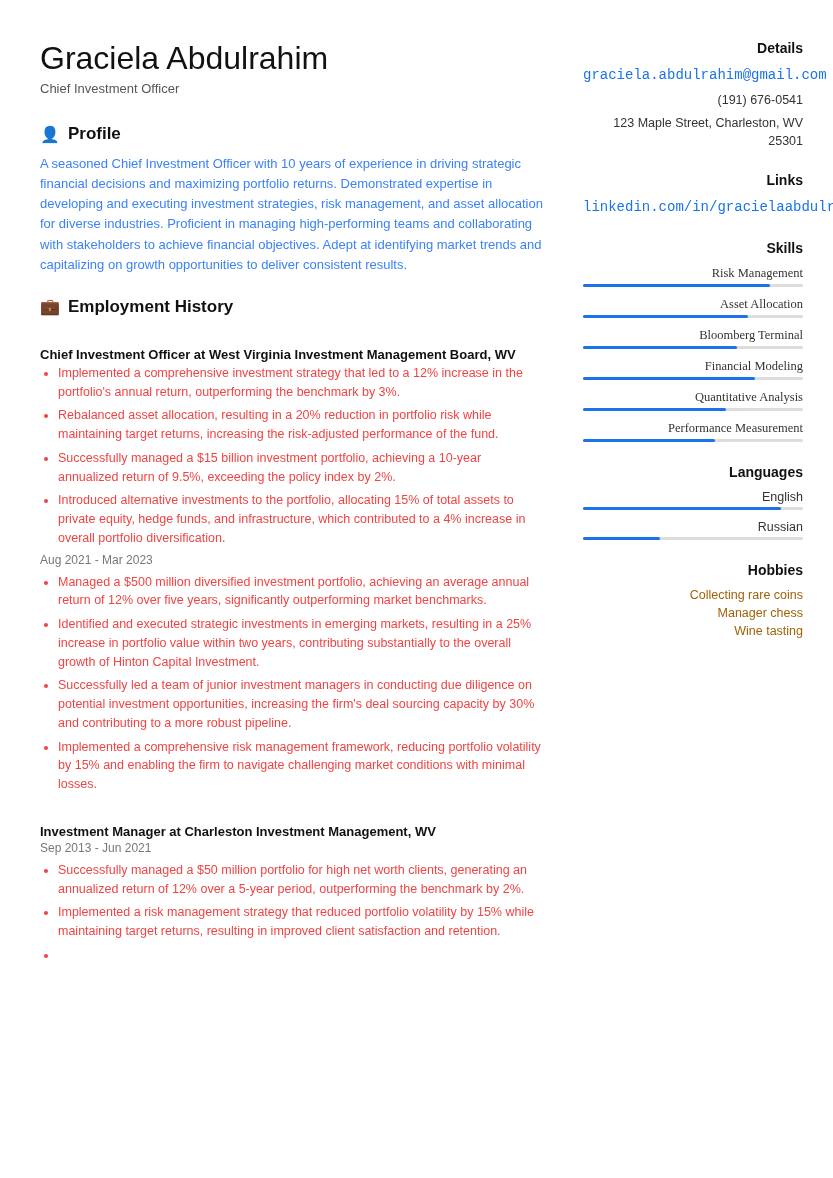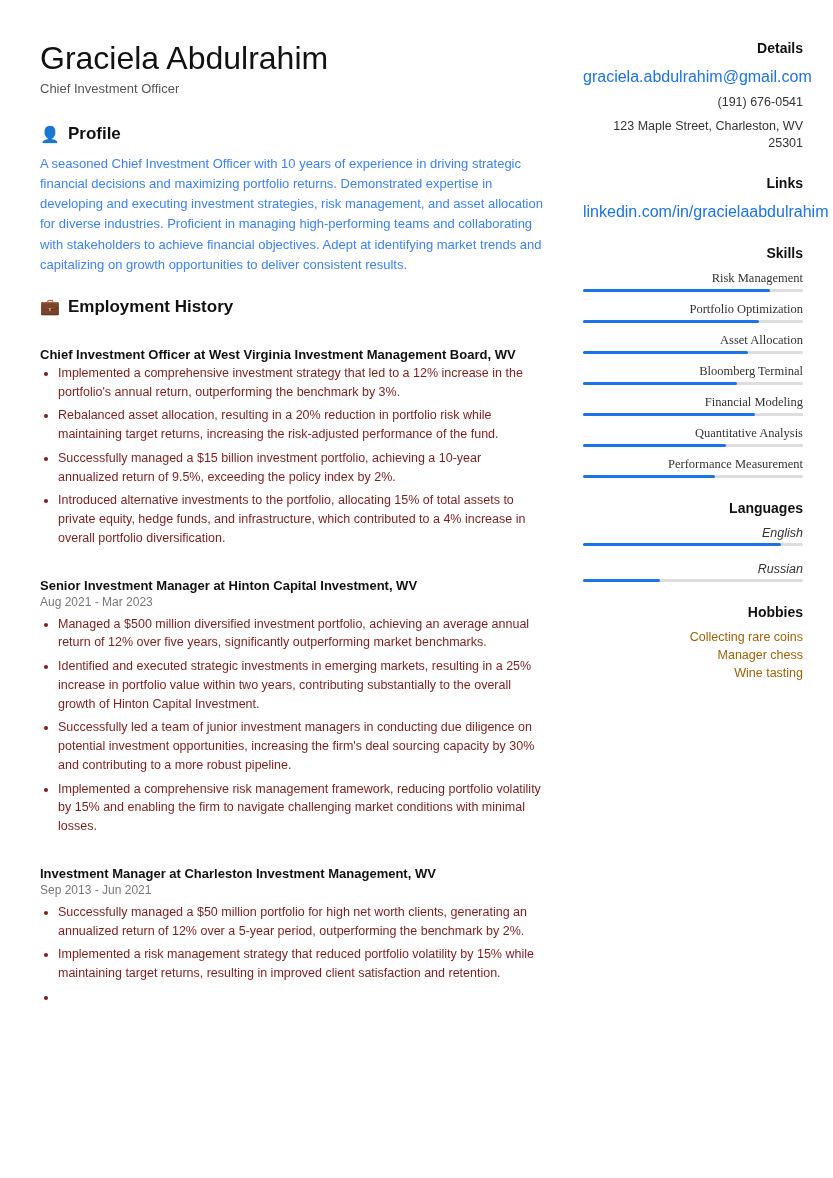--- a/index.html
+++ b/index.html
@@ -68,21 +68,21 @@
       font-size: 12px;
       color: #777;
       margin-bottom: 6px;
     }
     .job-bullets {
       padding-left: 18px;
     }
     .job-bullets li {
       font-size: 12.5px;
       line-height: 1.5;
-      color: #7f1d1d;
+      color: #ef4444;
       margin-bottom: 5px;
     }
     
     .right-section {
       margin-bottom: 22px;
     }
     .right-section-title {
       font-size: 14px;
       font-weight: bold;
       color: #111;
@@ -90,21 +90,22 @@
     }
     .detail-item {
       font-size: 12.5px;
       color: #333;
       margin-bottom: 6px;
       line-height: 1.4;
     }
     .detail-link {
       color: #1a73e8;
       text-decoration: none;
-      font-size: 16px;
+      font-size: 14px;
+      font-family: Liberation Mono, monospace;
     }
     .skill-item {
       margin-bottom: 10px;
     }
     .skill-name {
       font-size: 12.5px;
       color: #333;
       margin-bottom: 3px;
       font-family: Liberation Serif, serif;
     }
@@ -113,22 +114,21 @@
       background: #ddd;
       border-radius: 2px;
       width: 100%;
     }
     .skill-bar-fill {
       height: 3px;
       background: #1a73e8;
       border-radius: 2px;
     }
     .lang-item {
-      margin-bottom: 16px;
-      font-style: italic;
+      margin-bottom: 10px;
     }
     .lang-name {
       font-size: 12.5px;
       color: #333;
       margin-bottom: 3px;
     }
     .hobby-item {
       font-size: 12.5px;
       color: #a16207;
       margin-bottom: 4px;
@@ -167,21 +167,20 @@
           <div>
             <div class="job-title">Chief Investment Officer at West Virginia Investment Management Board, WV</div>
             <ul class="job-bullets">
               <li>Implemented a comprehensive investment strategy that led to a 12% increase in the portfolio's annual return, outperforming the benchmark by 3%.</li>
               <li>Rebalanced asset allocation, resulting in a 20% reduction in portfolio risk while maintaining target returns, increasing the risk-adjusted performance of the fund.</li>
               <li>Successfully managed a $15 billion investment portfolio, achieving a 10-year annualized return of 9.5%, exceeding the policy index by 2%.</li>
               <li>Introduced alternative investments to the portfolio, allocating 15% of total assets to private equity, hedge funds, and infrastructure, which contributed to a 4% increase in overall portfolio diversification.</li>
             </ul>
           </div>
           <div>
-            <div class="job-title">Senior Investment Manager at Hinton Capital Investment, WV</div>
             <div class="job-date">Aug 2021 - Mar 2023</div>
             <ul class="job-bullets">
               <li>Managed a $500 million diversified investment portfolio, achieving an average annual return of 12% over five years, significantly outperforming market benchmarks.</li>
               <li>Identified and executed strategic investments in emerging markets, resulting in a 25% increase in portfolio value within two years, contributing substantially to the overall growth of Hinton Capital Investment.</li>
               <li>Successfully led a team of junior investment managers in conducting due diligence on potential investment opportunities, increasing the firm's deal sourcing capacity by 30% and contributing to a more robust pipeline.</li>
               <li>Implemented a comprehensive risk management framework, reducing portfolio volatility by 15% and enabling the firm to navigate challenging market conditions with minimal losses.</li>
             </ul>
           </div>
           <div>
             <div class="job-title">Investment Manager at Charleston Investment Management, WV</div>
@@ -217,26 +216,20 @@
     <div class="right-section">
       <div class="right-section-title">Skills</div>
       <div id="skills-container">
           <div class="skill-item">
             <div class="skill-name">Risk Management</div>
             <div class="skill-bar-bg">
               <div class="skill-bar-fill" style="width: 85%;"></div>
             </div>
           </div>
           <div class="skill-item">
-            <div class="skill-name">Portfolio Optimization</div>
-            <div class="skill-bar-bg">
-              <div class="skill-bar-fill" style="width: 80%;"></div>
-            </div>
-          </div>
-          <div class="skill-item">
             <div class="skill-name">Asset Allocation</div>
             <div class="skill-bar-bg">
               <div class="skill-bar-fill" style="width: 75%;"></div>
             </div>
           </div>
           <div class="skill-item">
             <div class="skill-name">Bloomberg Terminal</div>
             <div class="skill-bar-bg">
               <div class="skill-bar-fill" style="width: 70%;"></div>
             </div>

